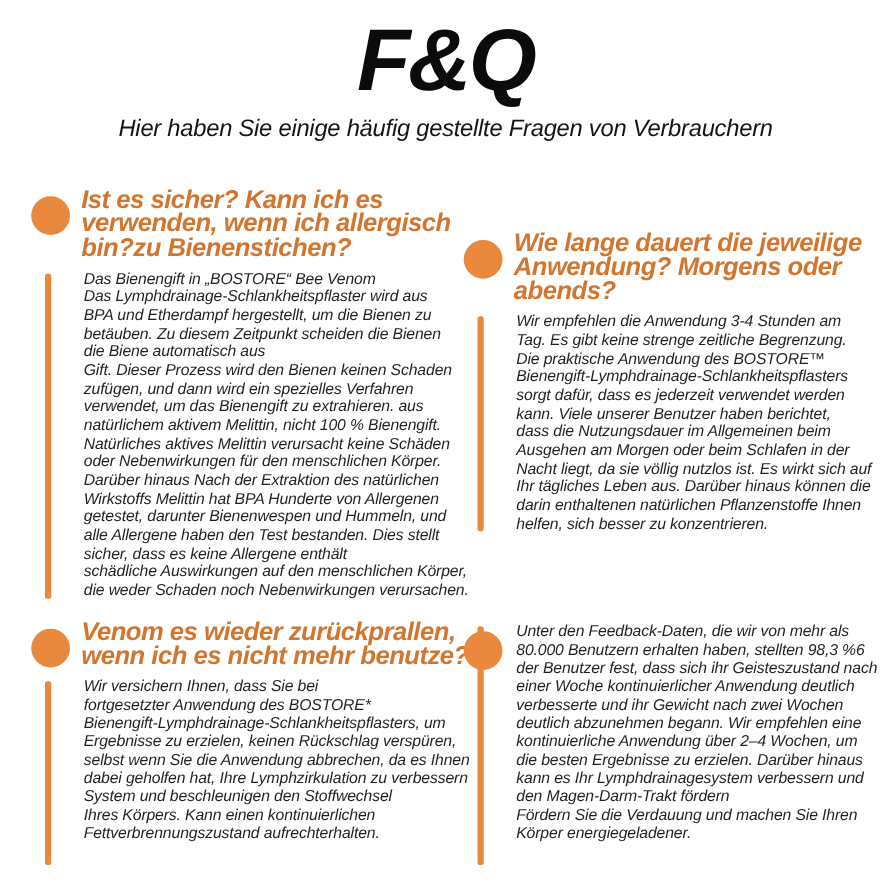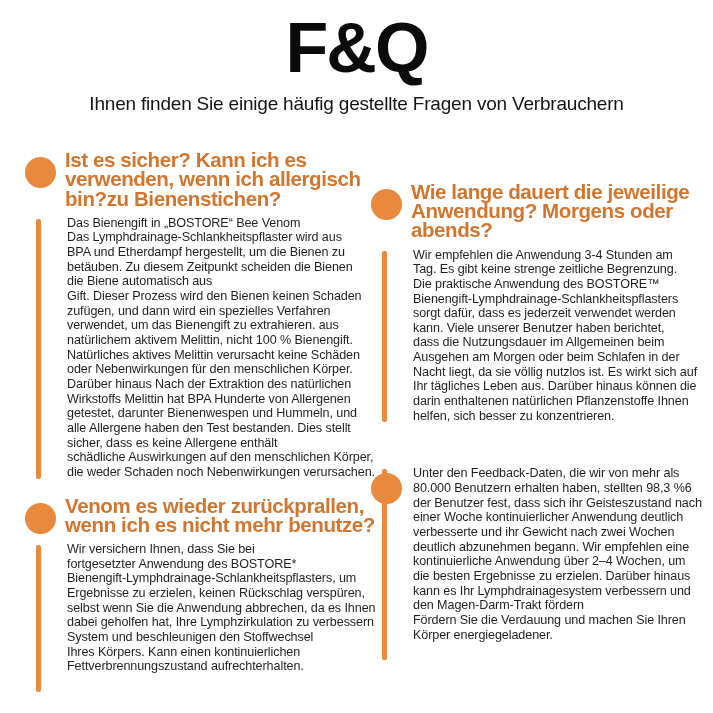--- a/index.html
+++ b/index.html
@@ -7,40 +7,40 @@
     --heading:#D2752E;
     --text:#231F20;
   }
   *{box-sizing:border-box;}
   html,body{margin:0;padding:0;background:#fff;}
   body{
     width:713px;height:713px;
     font-family:"Liberation Sans", sans-serif;
     color:var(--text);
   }
-  .page{position:relative;width:713px;height:713px;overflow:hidden;background:#ffffff;}
+  .page{position:relative;width:713px;height:713px;overflow:hidden;background:#ffffff;font-style:italic;}
 
   
   .hdr{position:absolute;top:0;left:0;width:713px;text-align:center;}
   .title{
     margin:10px 0 0 0;
     font-size:70px;line-height:1.1;
     font-weight:900;letter-spacing:-2px;
     color:#0b0b0b;
   }
   .subtitle{
     margin:6px 0 0 0;
     font-size:19px;line-height:1.2;
     font-weight:400;color:#141414;letter-spacing:-0.2px;
   }
 
   
   .columns{
     position:absolute;top:150px;left:25px;width:684px;
-    display:flex;gap:4px;align-items:center;
+    display:flex;gap:4px;align-items:flex-end;
   }
   .col{flex:0 0 342px;width:342px;}
 
   .qa{position:relative;padding-left:40px;margin:0 0 16px 0;}
   .bullet{
     position:absolute;left:0;top:7px;
     width:31px;height:31px;border-radius:50%;
     background:var(--accent);
   }
   .question{
@@ -54,32 +54,32 @@
     position:absolute;left:-29px;top:3px;bottom:1px;width:5px;
     background:var(--accent);border-radius:2px;
   }
   .answer{
     margin:0;
     font-size:12.6px;line-height:1.165;letter-spacing:-0.1px;
     color:var(--text);
     white-space:pre;
   }
   
-  .gap-lg{margin-bottom:43px;}
+  .gap-lg{margin-bottom:72px;}
   
   .bar-extend{bottom:-18px;}
 </style>
 </head>
 <body>
 
 <div class="page">
 
   <header class="hdr">
     <h1 class="title">F&amp;Q</h1>
-    <p class="subtitle">Ihnen finden Sie einige häufig gestellte Fragen von Verbrauchern</p>
+    <p class="subtitle">Hier haben Sie einige häufig gestellte Fragen von Verbrauchern</p>
   </header>
 
   <main class="columns">
 
     <section class="col">
 
       <article class="qa">
         <span class="bullet"></span>
         <h2 class="question">Ist es sicher? Kann ich es
 verwenden, wenn ich allergisch

